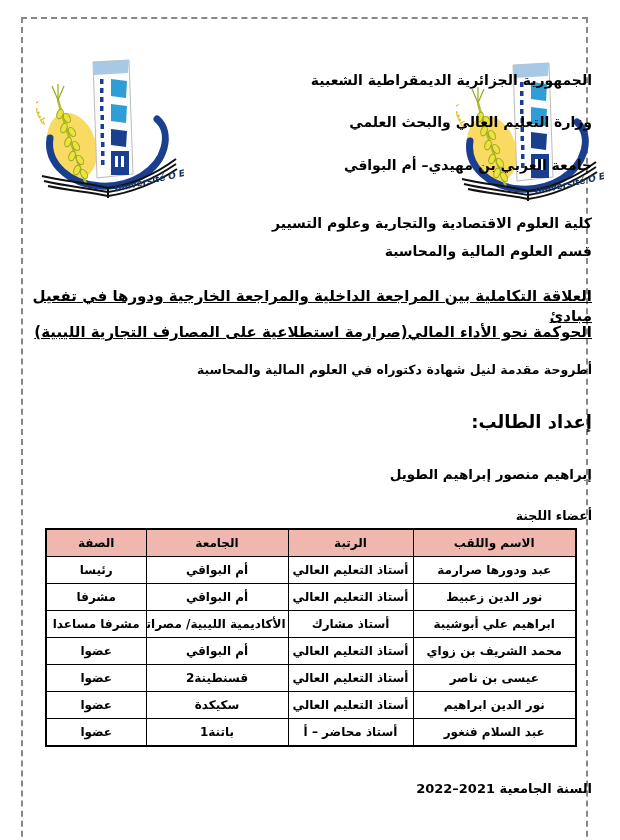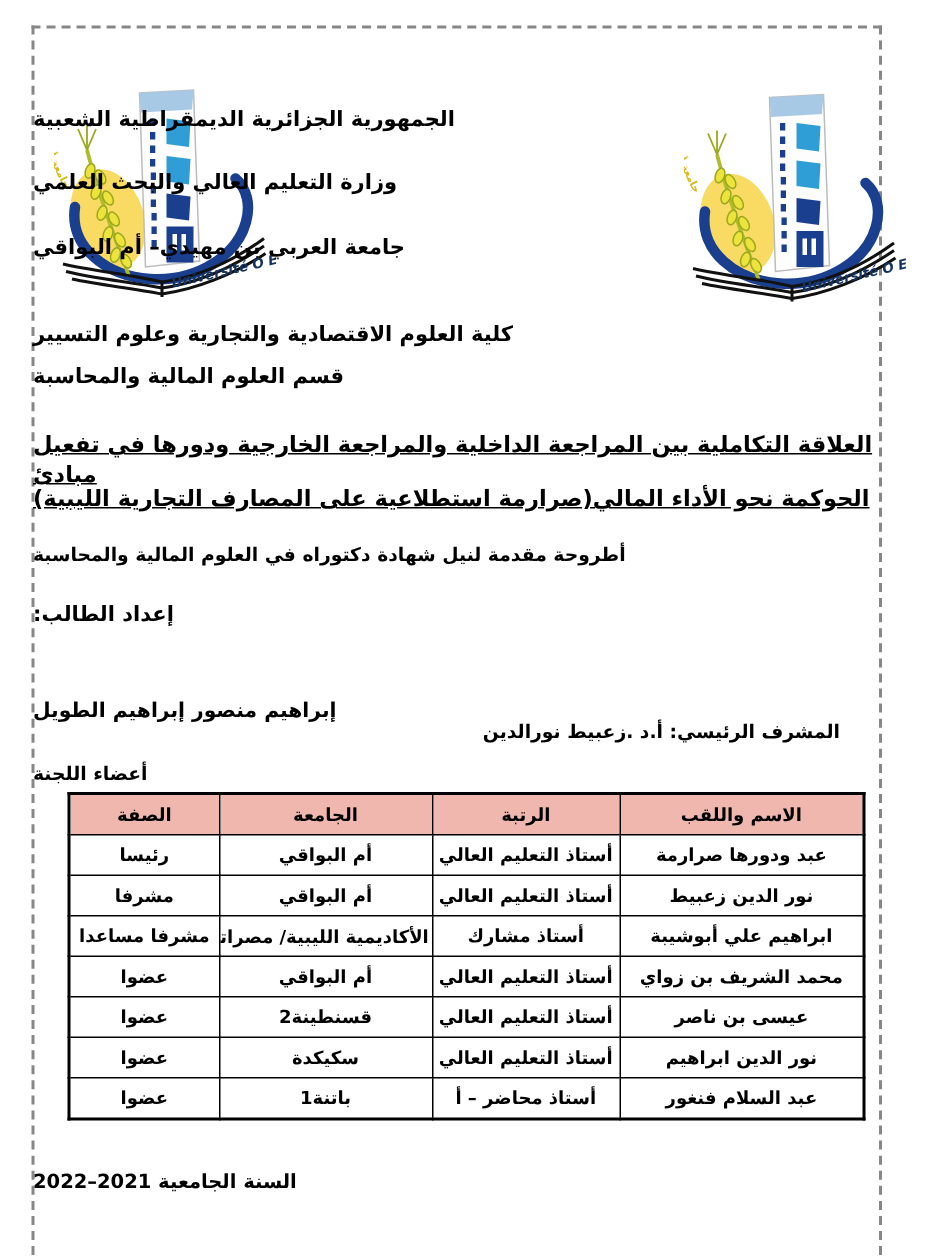--- a/index.html
+++ b/index.html
@@ -7,21 +7,21 @@
     width:620px;height:840px;position:relative;overflow:hidden;
     background:#ffffff;color:#000;
     font-family:"DejaVu Sans",sans-serif;font-weight:bold;
   }
   .frame{
     position:absolute;left:21px;top:17px;width:567px;height:880px;
     border:2px dashed #878787;background:#fff;box-sizing:border-box;
   }
   .line{
     position:absolute;left:22px;width:570px;
-    text-align:left;direction:rtl;unicode-bidi:embed;
+    text-align:right;direction:rtl;unicode-bidi:embed;
     font-size:14px;line-height:20px;
   }
   .ttl{font-size:15px;text-decoration:underline;}
   .small{font-size:12.5px;}
   .logo{position:absolute;width:148px;height:152px;}
   .logo-left{left:36px;top:52px;}
   .logo-right{left:456px;top:55px;}
   .sup-row{
     position:absolute;top:478px;left:22px;width:570px;box-sizing:border-box;
     direction:rtl;display:flex;justify-content:space-between;
@@ -155,25 +155,24 @@
 <div class="line" style="top:70px">الجمهورية الجزائرية الديمقراطية الشعبية</div>
 <div class="line" style="top:112px">وزارة التعليم العالي والبحث العلمي</div>
 <div class="line" style="top:155px">جامعة العربي بن مهيدي– أم البواقي</div>
 <div class="line" style="top:213px">كلية العلوم الاقتصادية والتجارية وعلوم التسيير</div>
 <div class="line" style="top:241px">قسم العلوم المالية والمحاسبة</div>
 
 <div class="line ttl" style="top:286px">العلاقة التكاملية بين المراجعة الداخلية والمراجعة الخارجية ودورها في تفعيل مبادئ</div>
 <div class="line ttl" style="top:322px">الحوكمة نحو الأداء المالي(صرارمة استطلاعية على المصارف التجارية الليبية)</div>
 <div class="line small" style="top:360px">أطروحة مقدمة لنيل شهادة دكتوراه في العلوم المالية والمحاسبة</div>
 
-<div class="line" style="top:400px;font-size:14px">إعداد الطالب:</div>
+<div class="line" style="top:412px;font-size:18px">إعداد الطالب:</div>
 <div class="line" style="top:464px;font-size:13.5px">إبراهيم منصور إبراهيم الطويل</div>
 
 <div class="sup-row">
-  <span>المشرف الرئيسي: أ.د .زعبيط نورالدين</span>
 </div>
 
 <div class="line small" style="top:506px">أعضاء اللجنة</div>
 
 <table class="committee">
   <colgroup>
     <col style="width:163px">
       <col style="width:125px">
       <col style="width:142px">
       <col style="width:100px">

